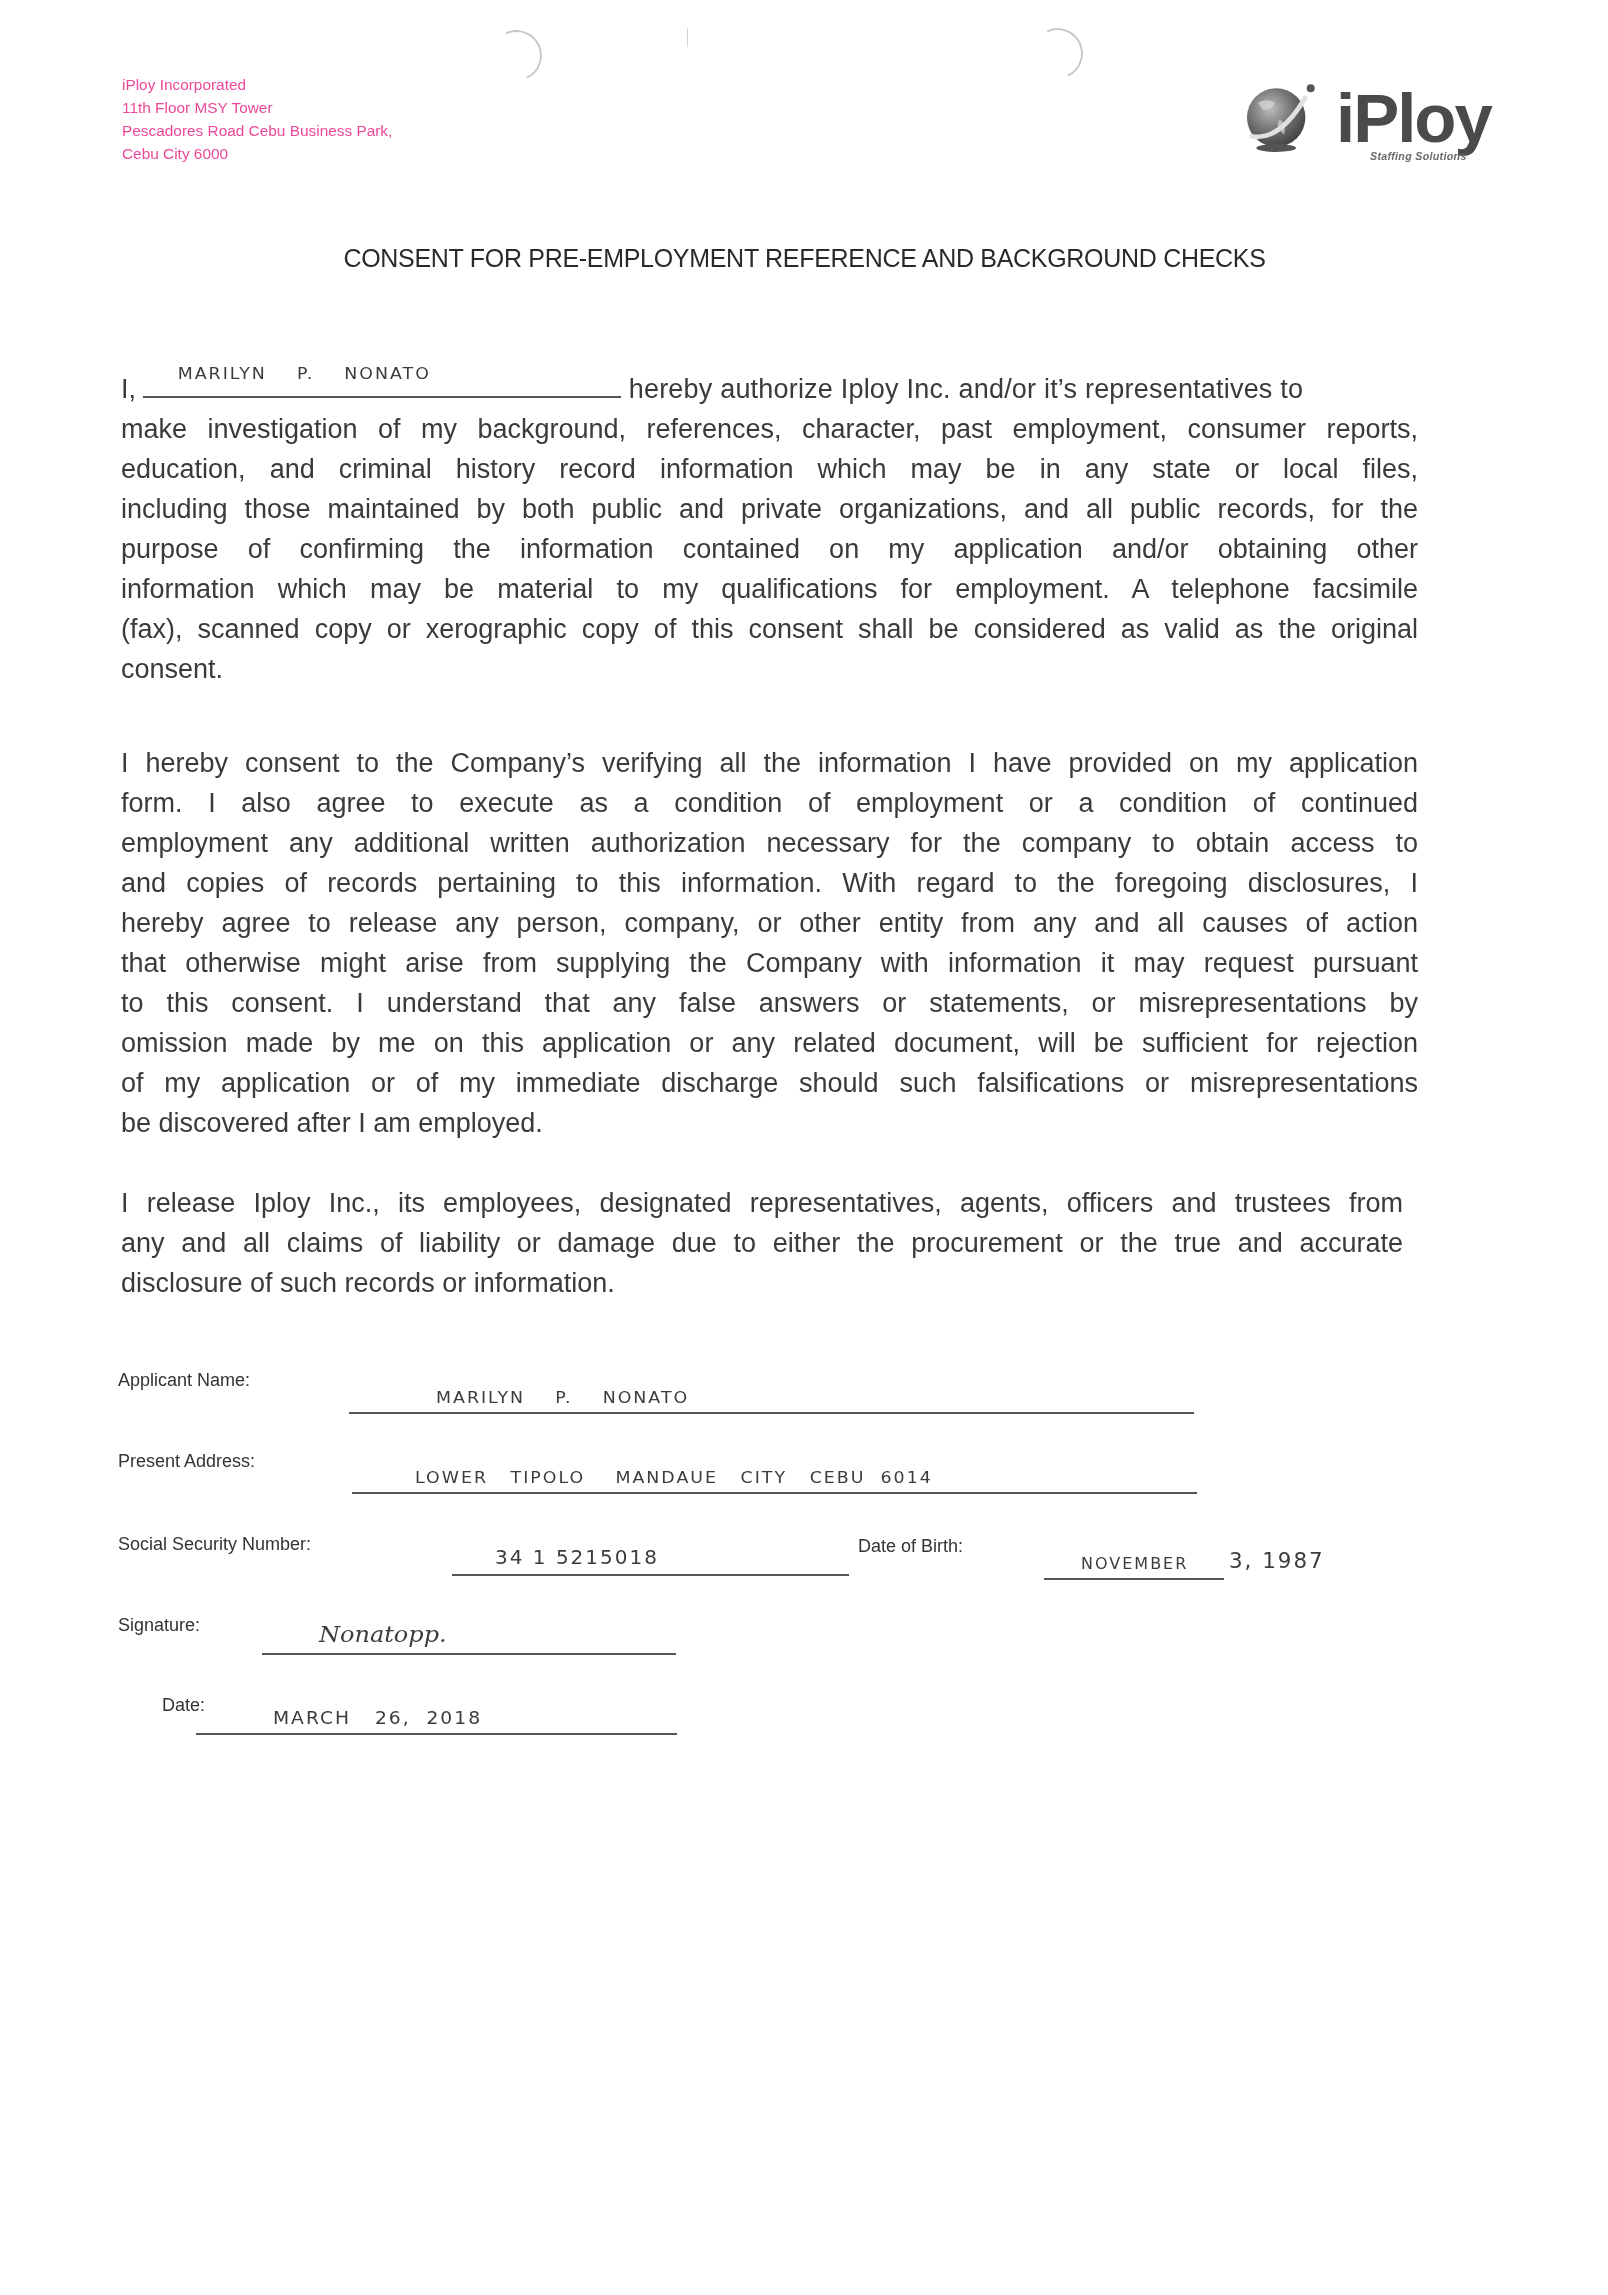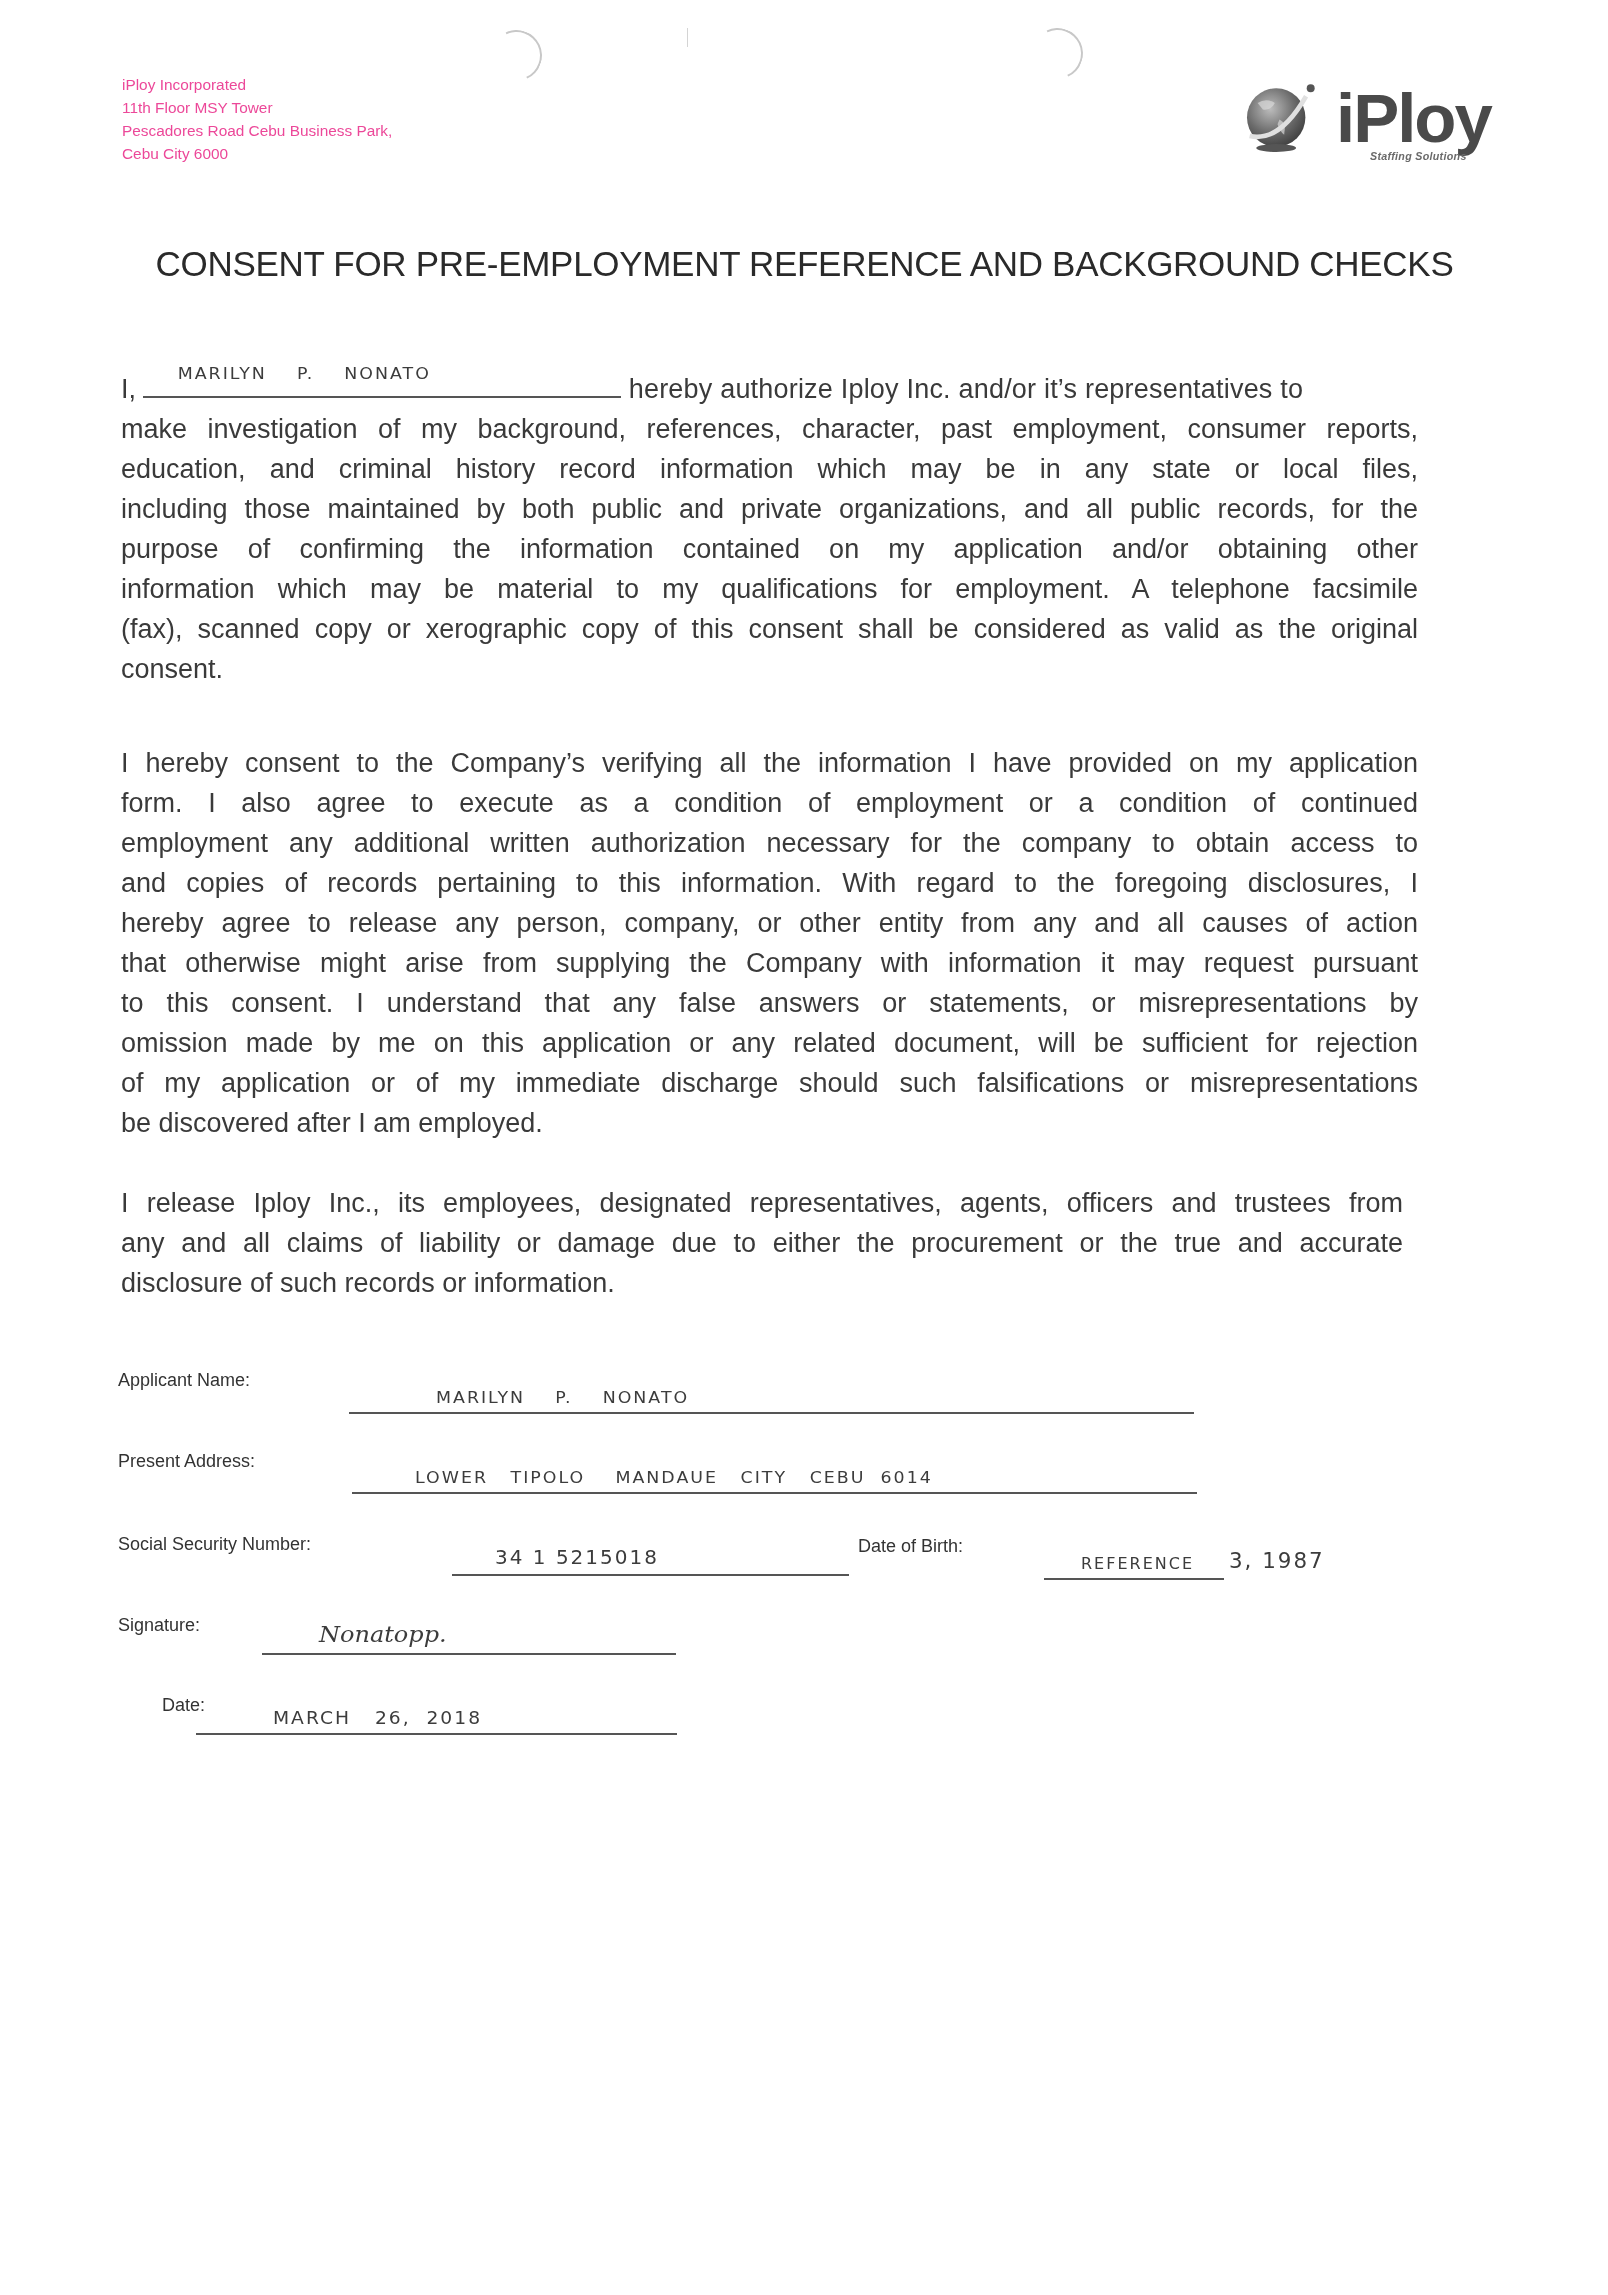--- a/index.html
+++ b/index.html
@@ -76,21 +76,21 @@
       color: #6a6a6a;
       letter-spacing: 0.3px;
     }
 
     .title {
       position: absolute;
       left: 0;
       width: 1609px;
       top: 244px;
       text-align: center;
-      font-size: 35px;
+      font-size: 25px;
       color: #2a2a2a;
       letter-spacing: -0.3px;
     }
 
     .body-block {
       position: absolute;
       left: 121px;
       width: 1297px;
       font-size: 27px;
       line-height: 40px;
@@ -240,21 +240,21 @@
   <span class="field-label">Social Security Number:</span>
 </div>
 <div class="field-line" style="left:452px; top:1541px; width:397px;">
   <span class="hand" style="left:43px; font-size:20px;">34 1 5215018</span>
 </div>
 
 <div class="field-row" style="top:1536px; left:858px;">
   <span class="field-label">Date of Birth:</span>
 </div>
 <div class="field-line" style="left:1044px; top:1545px; width:180px;">
-  <span class="hand" style="left:37px; font-size:16px;">REFERENCE</span>
+  <span class="hand" style="left:37px; font-size:16px;">NOVEMBER</span>
 </div>
 <div class="after-line hand" style="left:1229px; top:1548px; font-size:21.4px;">3, 1987</div>
 
 <div class="field-row" style="top:1615px;">
   <span class="field-label">Signature:</span>
 </div>
 <div class="field-line" style="left:262px; top:1620px; width:414px;">
   <span class="hand" style="left:57px; font-family:'DejaVu Serif', serif; font-style:italic; font-size:24px; letter-spacing:0;">Nonatopp.</span>
 </div>
 

